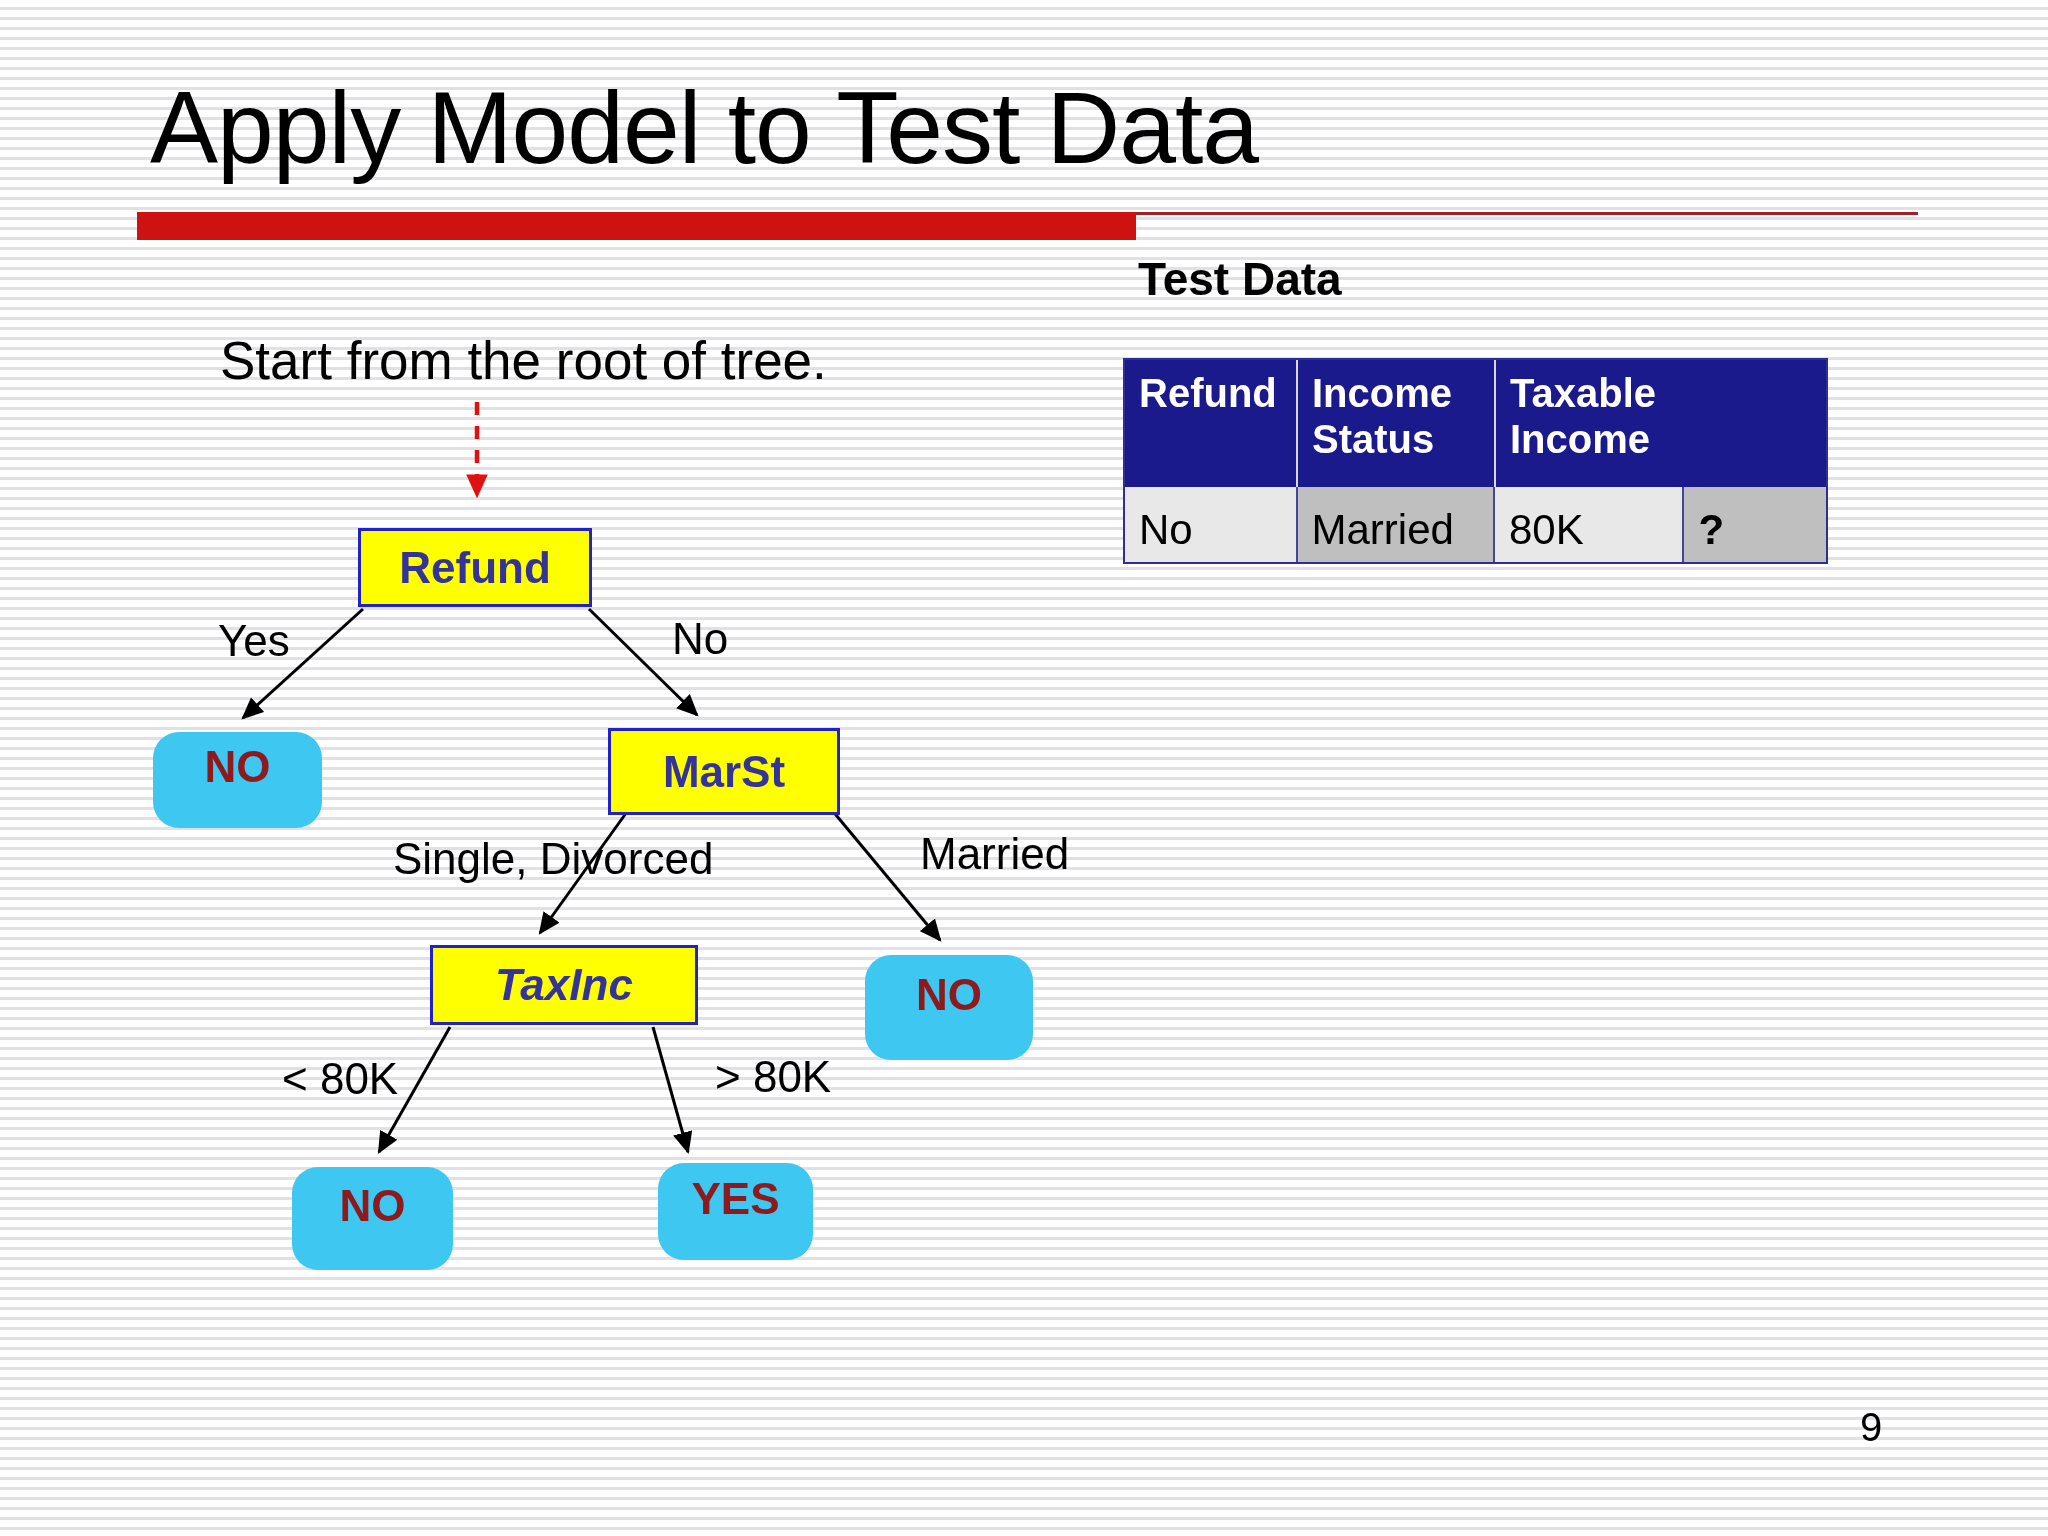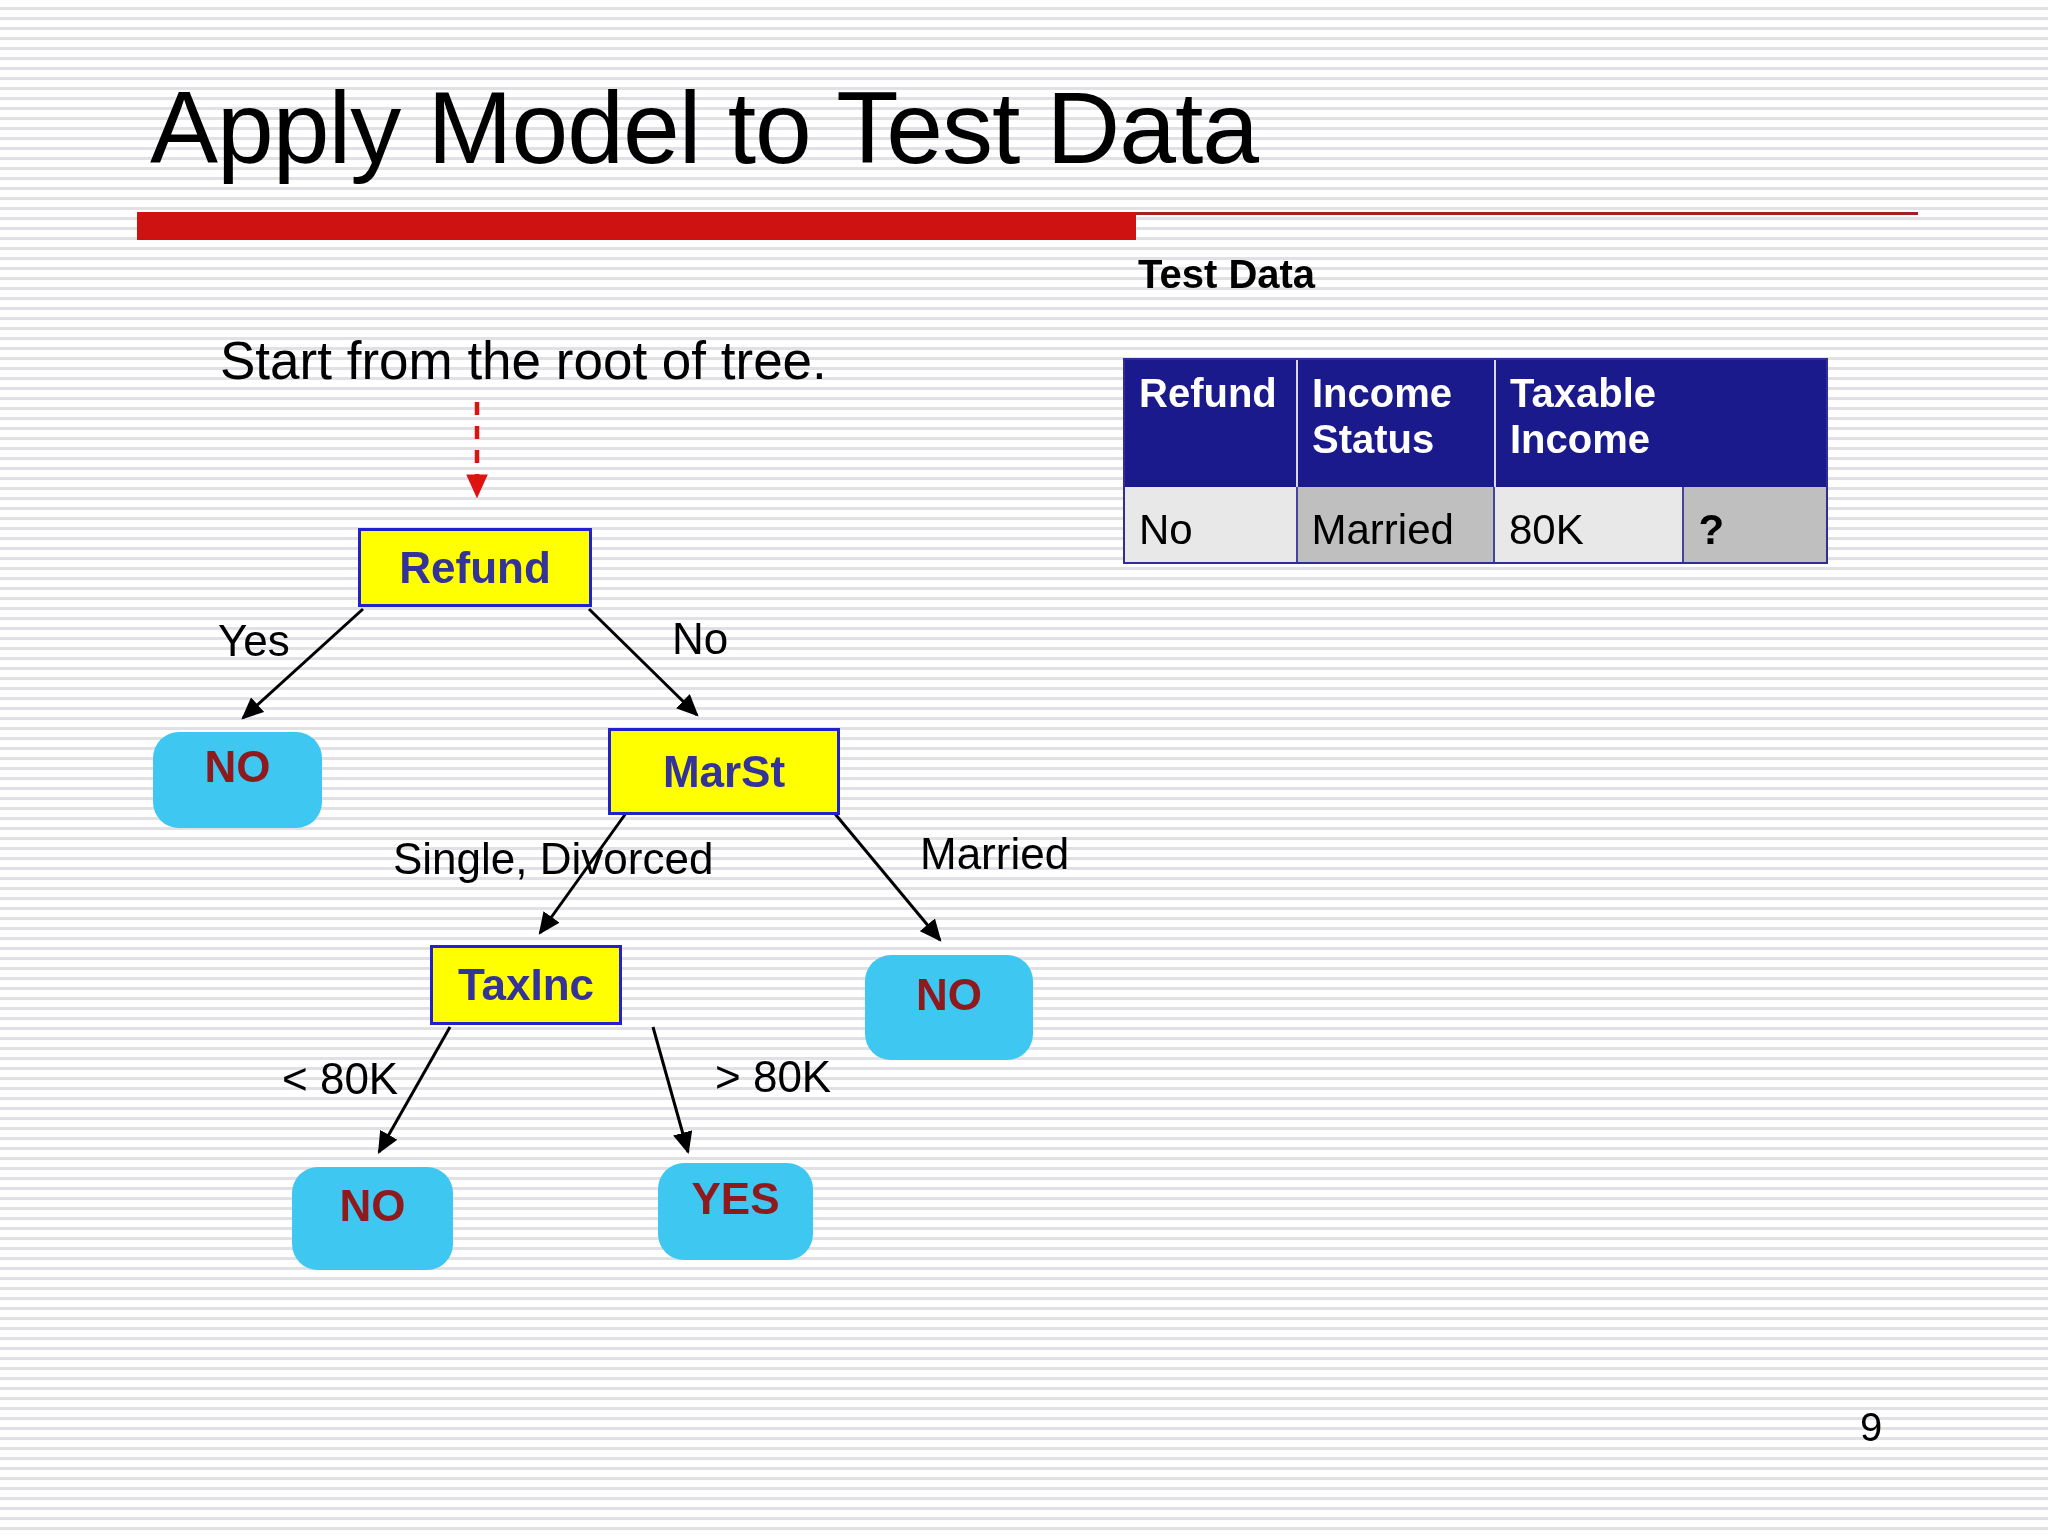--- a/index.html
+++ b/index.html
@@ -32,21 +32,21 @@
     left: 220px; top: 330px;
     font-size: 53px; white-space: nowrap;
   }
   .page-number {
     left: 1860px; top: 1405px;
     font-size: 40px;
   }
 
   .test-data-heading {
     left: 1138px; top: 252px;
-    font-size: 40px; font-weight: bold; white-space: nowrap;
+    font-size: 46px; font-weight: bold; white-space: nowrap;
   }
 
   
   .test-table {
     left: 1123px; top: 358px; width: 705px;
     border: 2px solid #2e2e96;
     box-sizing: border-box;
     background: #1a1a8c;
   }
   .t-row { display: flex; }
@@ -81,21 +81,21 @@
   .tree-svg { left: 0; top: 0; }
   .node {
     display: flex; align-items: center; justify-content: center;
     box-sizing: border-box;
     background: #ffff00;
     border: 3px solid #2222cc;
     color: #333399; font-weight: bold; font-size: 44px;
   }
   .node-refund { left: 358px; top: 528px; width: 234px; height: 79px; }
   .node-marst  { left: 608px; top: 728px; width: 232px; height: 87px; }
-  .node-taxinc { left: 430px; top: 945px; width: 192px; height: 80px; }
+  .node-taxinc { left: 430px; top: 945px; width: 268px; height: 80px; font-style: italic; }
 
   .leaf {
     display: flex; align-items: center; justify-content: center;
     box-sizing: border-box;
     background: #3ec7f0;
     border-radius: 26px;
     color: #8e1a1e; font-weight: bold; font-size: 44px;
     padding-bottom: 26px;
   }
   .leaf-no1 { left: 153px; top: 732px;  width: 169px; height: 96px;  }

